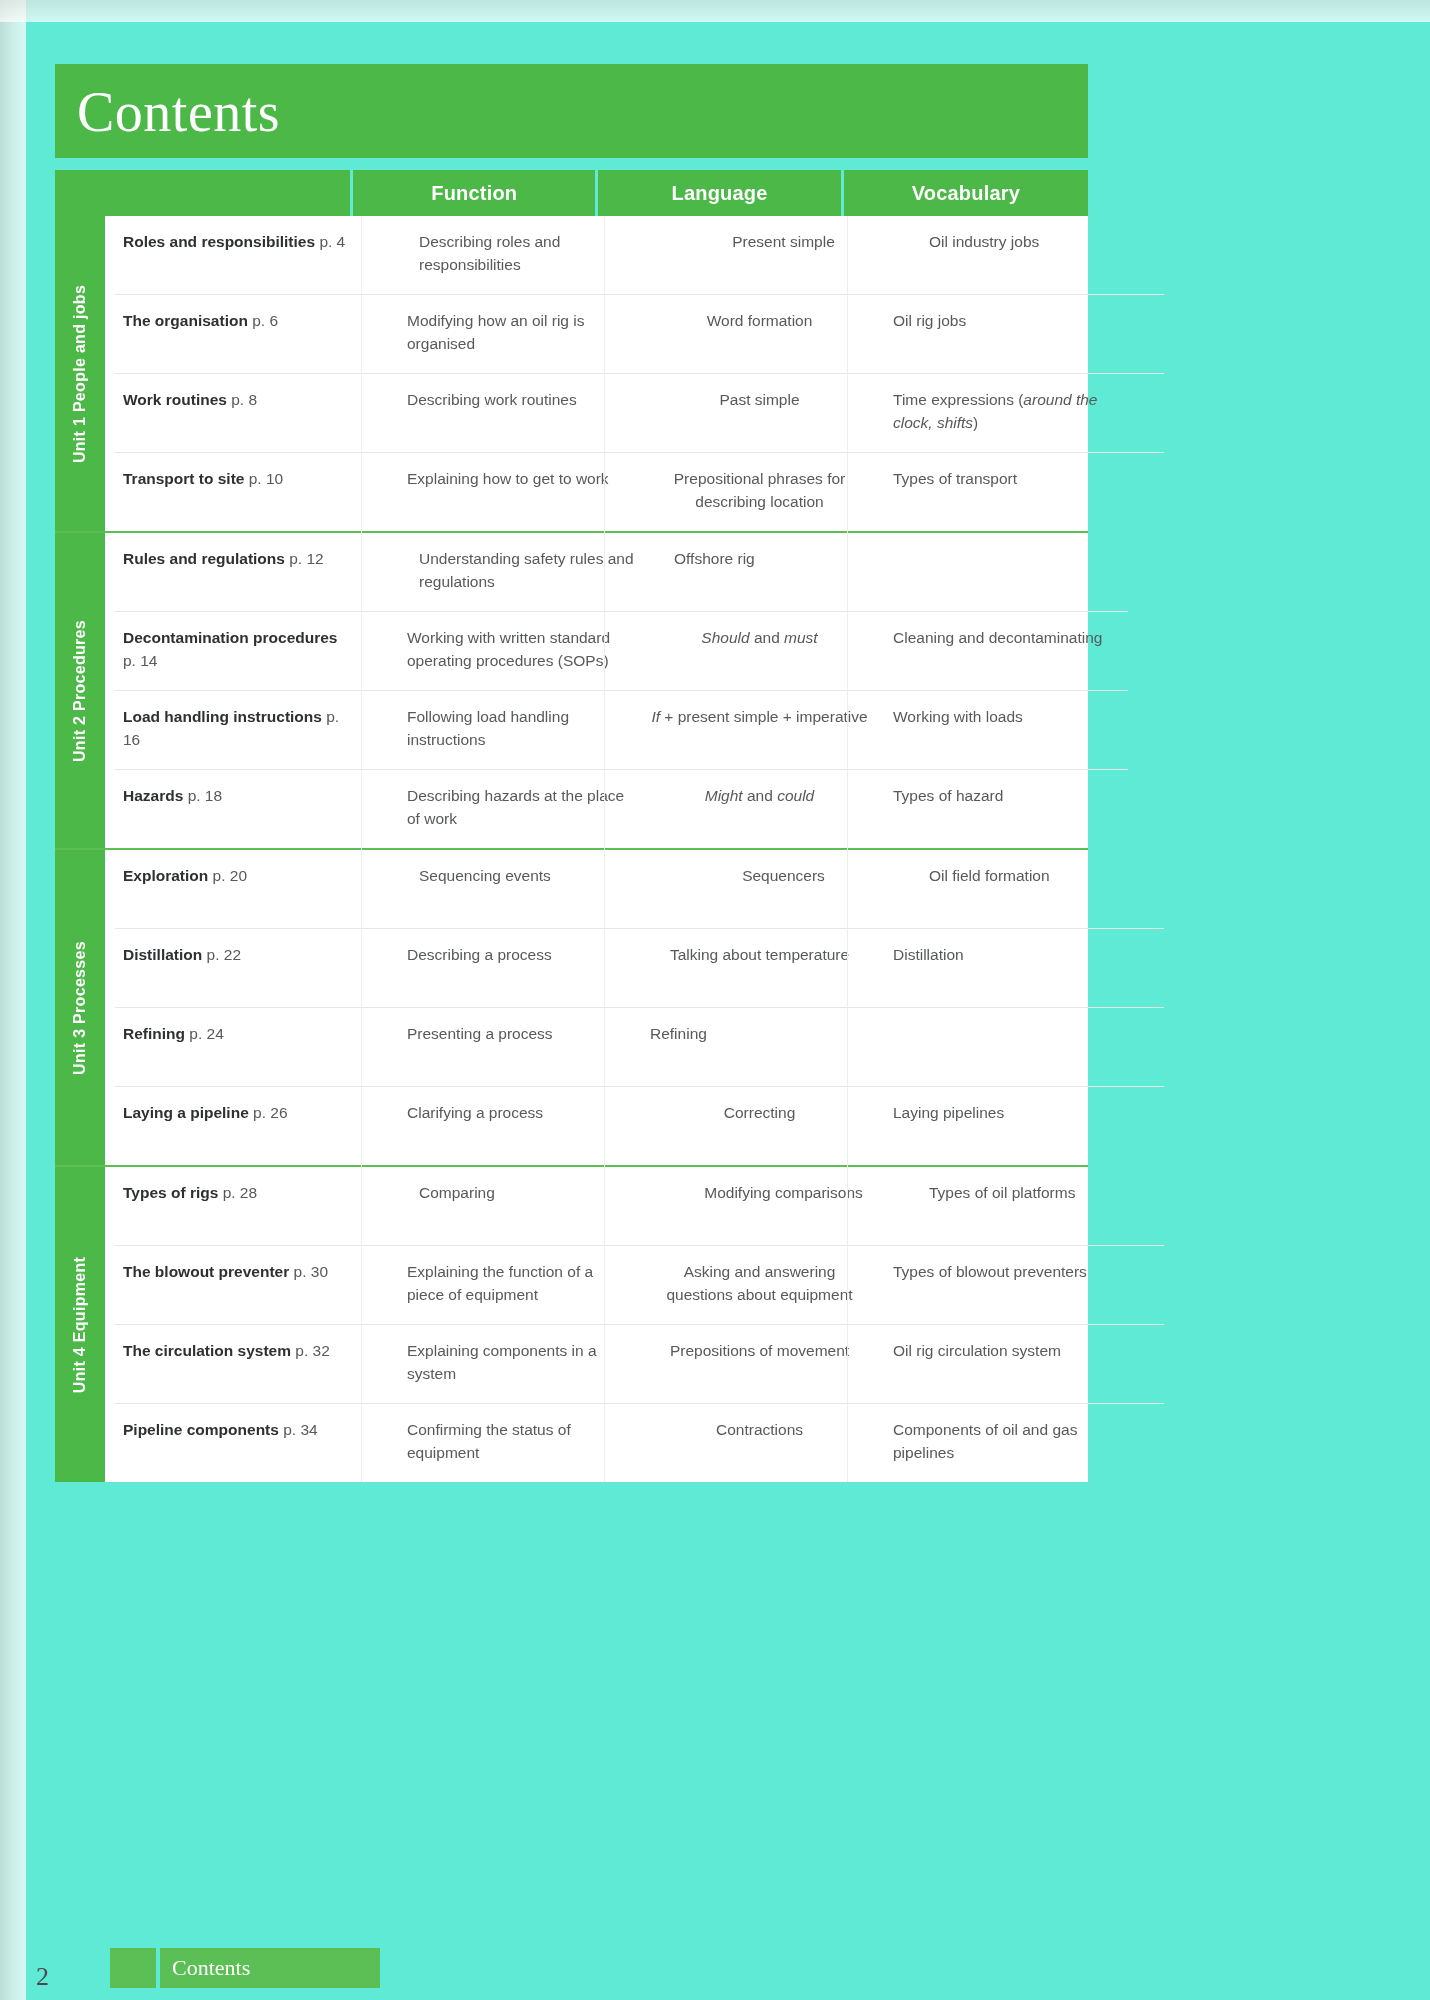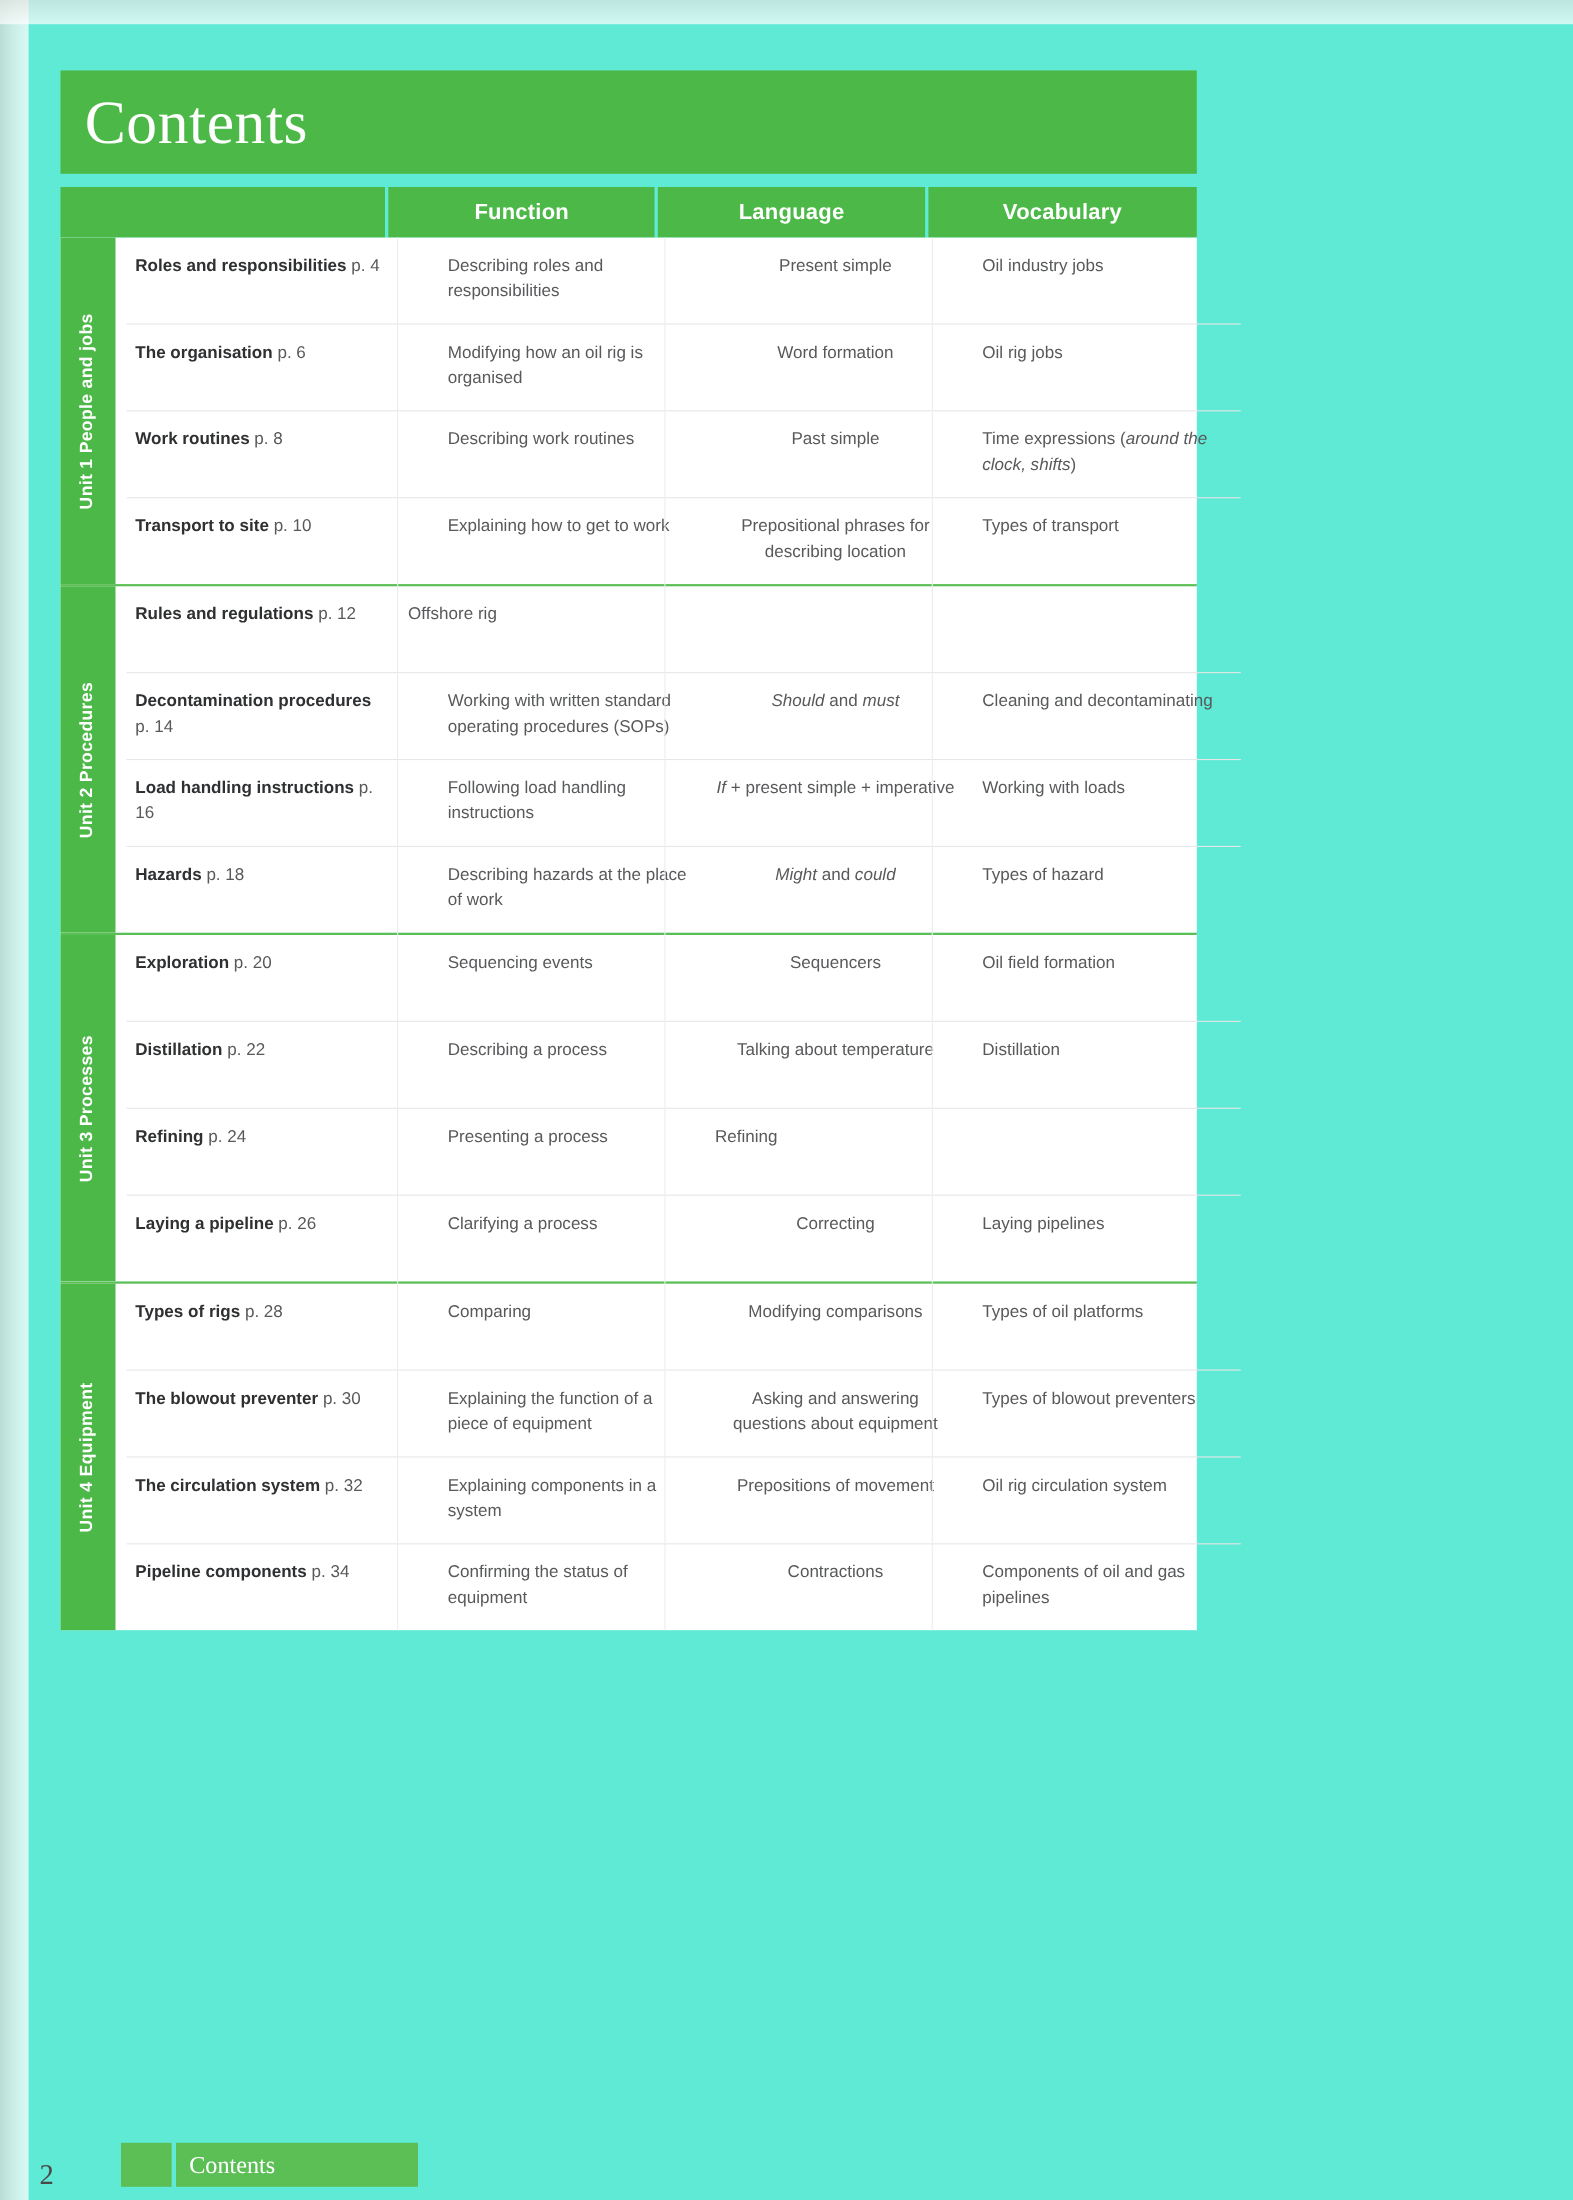--- a/index.html
+++ b/index.html
@@ -119,21 +119,21 @@
     letter-spacing: .3px;
   }
 
   .unit-rows { flex: 1 1 auto; }
 
   .row {
     display: flex;
     border-top: 1px solid #e7e7e7;
     min-height: 78px;
   }
-  .row.first { border-top: none; }
+  .row.first { border-top: none; gap: 12px; }
 
   .cell {
     font-size: 15.5px;
     line-height: 23px;
     color: #58595b;
     padding: 14px 14px 14px 0;
     box-sizing: border-box;
   }
   .cell.topic   { width: 246px; padding-left: 8px; color: #3f4042; }
   .cell.fn      { width: 243px; padding-left: 10px; margin-left: 36px; }
@@ -248,20 +248,21 @@
             </div>
           </div>
         </div>
         <div class="unit">
           <div class="unit-tab">
             <div class="unit-tab-label">Unit 2 Procedures</div>
           </div>
           <div class="unit-rows">
             <div class="row first">
               <div class="cell topic"><b>Rules and regulations</b> <span class="pg">p. 12</span></div>
+              <div class="cell fn">Understanding safety rules and regulations</div>
               <div class="cell vocab">Offshore rig</div>
             </div>
             <div class="row">
               <div class="cell topic"><b>Decontamination procedures</b> <span class="pg">p. 14</span></div>
               <div class="cell fn">Working with written standard operating procedures (SOPs)</div>
               <div class="cell lang"><i>Should</i> and <i>must</i></div>
               <div class="cell vocab">Cleaning and decontaminating</div>
             </div>
             <div class="row">
               <div class="cell topic"><b>Load handling instructions</b> <span class="pg">p. 16</span></div>

